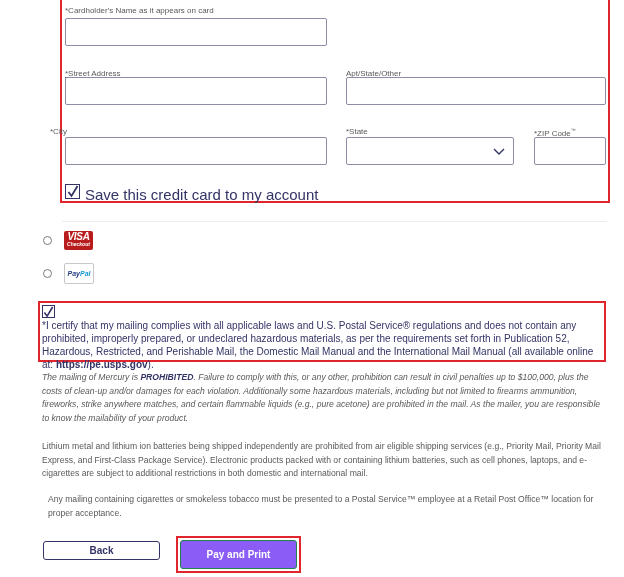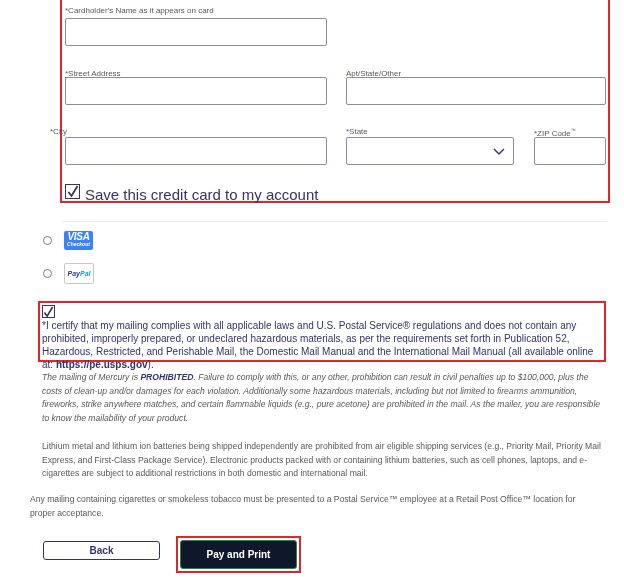--- a/index.html
+++ b/index.html
@@ -20,21 +20,21 @@
     position:absolute; box-sizing:border-box; width:15px; height:15px;
     border:1px solid #333366; background:#fff;
   }
   .checkbox svg { position:absolute; left:1px; top:0px; }
   .cb-label { position:absolute; font-size:15px; color:#333366; white-space:nowrap; }
   .radio {
     position:absolute; box-sizing:border-box; width:9px; height:9px;
     border:1px solid #7a7a7a; border-radius:50%; background:#fff;
   }
   .visa {
-    position:absolute; width:29px; height:19px; background:#3b82f6;
+    position:absolute; width:29px; height:19px; background:#b91c1c;
     border-radius:2px; color:#fff; text-align:center; line-height:1;
   }
   .visa .v1 { font-size:10px; font-weight:bold; font-style:italic; display:block; padding-top:1px; letter-spacing:-0.3px; }
   .visa .v2 { font-size:5px; font-style:italic; font-weight:bold; display:block; margin-top:0px; }
   .paypal {
     position:absolute; box-sizing:border-box; width:30px; height:21px;
     border:1px solid #c8c8c8; border-radius:2px; background:#fff;
     font-size:7px; font-weight:bold; font-style:italic; text-align:center; line-height:19px;
   }
   .paypal .p1 { color:#253b80; }
@@ -44,21 +44,21 @@
     position:absolute; font-size:8.6px; line-height:13.5px; color:#595959;
   }
   .para b { color:#333366; }
   .cert { color:#333366; }
   .cert b { color:#333366; }
   .btn {
     position:absolute; box-sizing:border-box; font-size:10px; font-weight:bold;
     text-align:center; border-radius:3px; cursor:pointer;
   }
   .btn-back { border:1px solid #333366; background:#fff; color:#333366; }
-  .btn-pay { background:#0f172a; color:#fff; border:1px solid #218748; }
+  .btn-pay { background:#8b5cf6; color:#fff; border:1px solid #218748; }
   .chev { position:absolute; }
 </style>
 </head>
 <body>
 
 <div class="red-box" style="left:60px; top:-4px; width:550px; height:207px;"></div>
 
 <div class="label" style="left:65px; top:6px;">*Cardholder's Name as it appears on card</div>
 <input class="input" style="left: 65px; top: 18px; width: 262px; height: 28px;" value="">
 
@@ -110,18 +110,18 @@
 <div class="para cert" style="left:42px; top:319px; width:562px; font-size:10px; line-height:13px;">
   <span>*I certify that my mailing complies with all applicable laws and U.S. Postal Service® regulations and does not contain any prohibited, improperly prepared, or undeclared hazardous materials, as per the requirements set forth in Publication 52, Hazardous, Restricted, and Perishable Mail, the Domestic Mail Manual and the International Mail Manual (all available online at: </span><b>https://pe.usps.gov</b><span>).</span>
 </div>
 
 <div class="para" style="left:42px; top:371px; width:566px;font-style:italic;">
   <span>The mailing of Mercury is </span><b>PROHIBITED</b><span>. Failure to comply with this, or any other, prohibition can result in civil penalties up to $100,000, plus the costs of clean-up and/or damages for each violation. Additionally some hazardous materials, including but not limited to firearms ammunition, fireworks, strike anywhere matches, and certain flammable liquids (e.g., pure acetone) are prohibited in the mail. As the mailer, you are responsible to know the mailability of your product.</span>
 </div>
 
 <div class="para" style="left:42px; top:440px; width:566px;">Lithium metal and lithium ion batteries being shipped independently are prohibited from air eligible shipping services (e.g., Priority Mail, Priority Mail Express, and First-Class Package Service). Electronic products packed with or containing lithium batteries, such as cell phones, laptops, and e-cigarettes are subject to additional restrictions in both domestic and international mail.</div>
 
-<div class="para" style="left:30px; top:493px; width:566px;">Any mailing containing cigarettes or smokeless tobacco must be presented to a Postal Service™ employee at a Retail Post Office™ location for proper acceptance.</div>
+<div class="para" style="left:48px; top:493px; width:566px;">Any mailing containing cigarettes or smokeless tobacco must be presented to a Postal Service™ employee at a Retail Post Office™ location for proper acceptance.</div>
 
 <button class="btn btn-back" style="left:43px; top:541px; width:117px; height:19px;">Back</button>
 
 <div class="red-box" style="left:176px; top:536px; width:125px; height:37px;"></div>
 <button class="btn btn-pay" style="left:180px; top:540px; width:117px; height:29px;">Pay and Print</button>
 
 </body></html>

